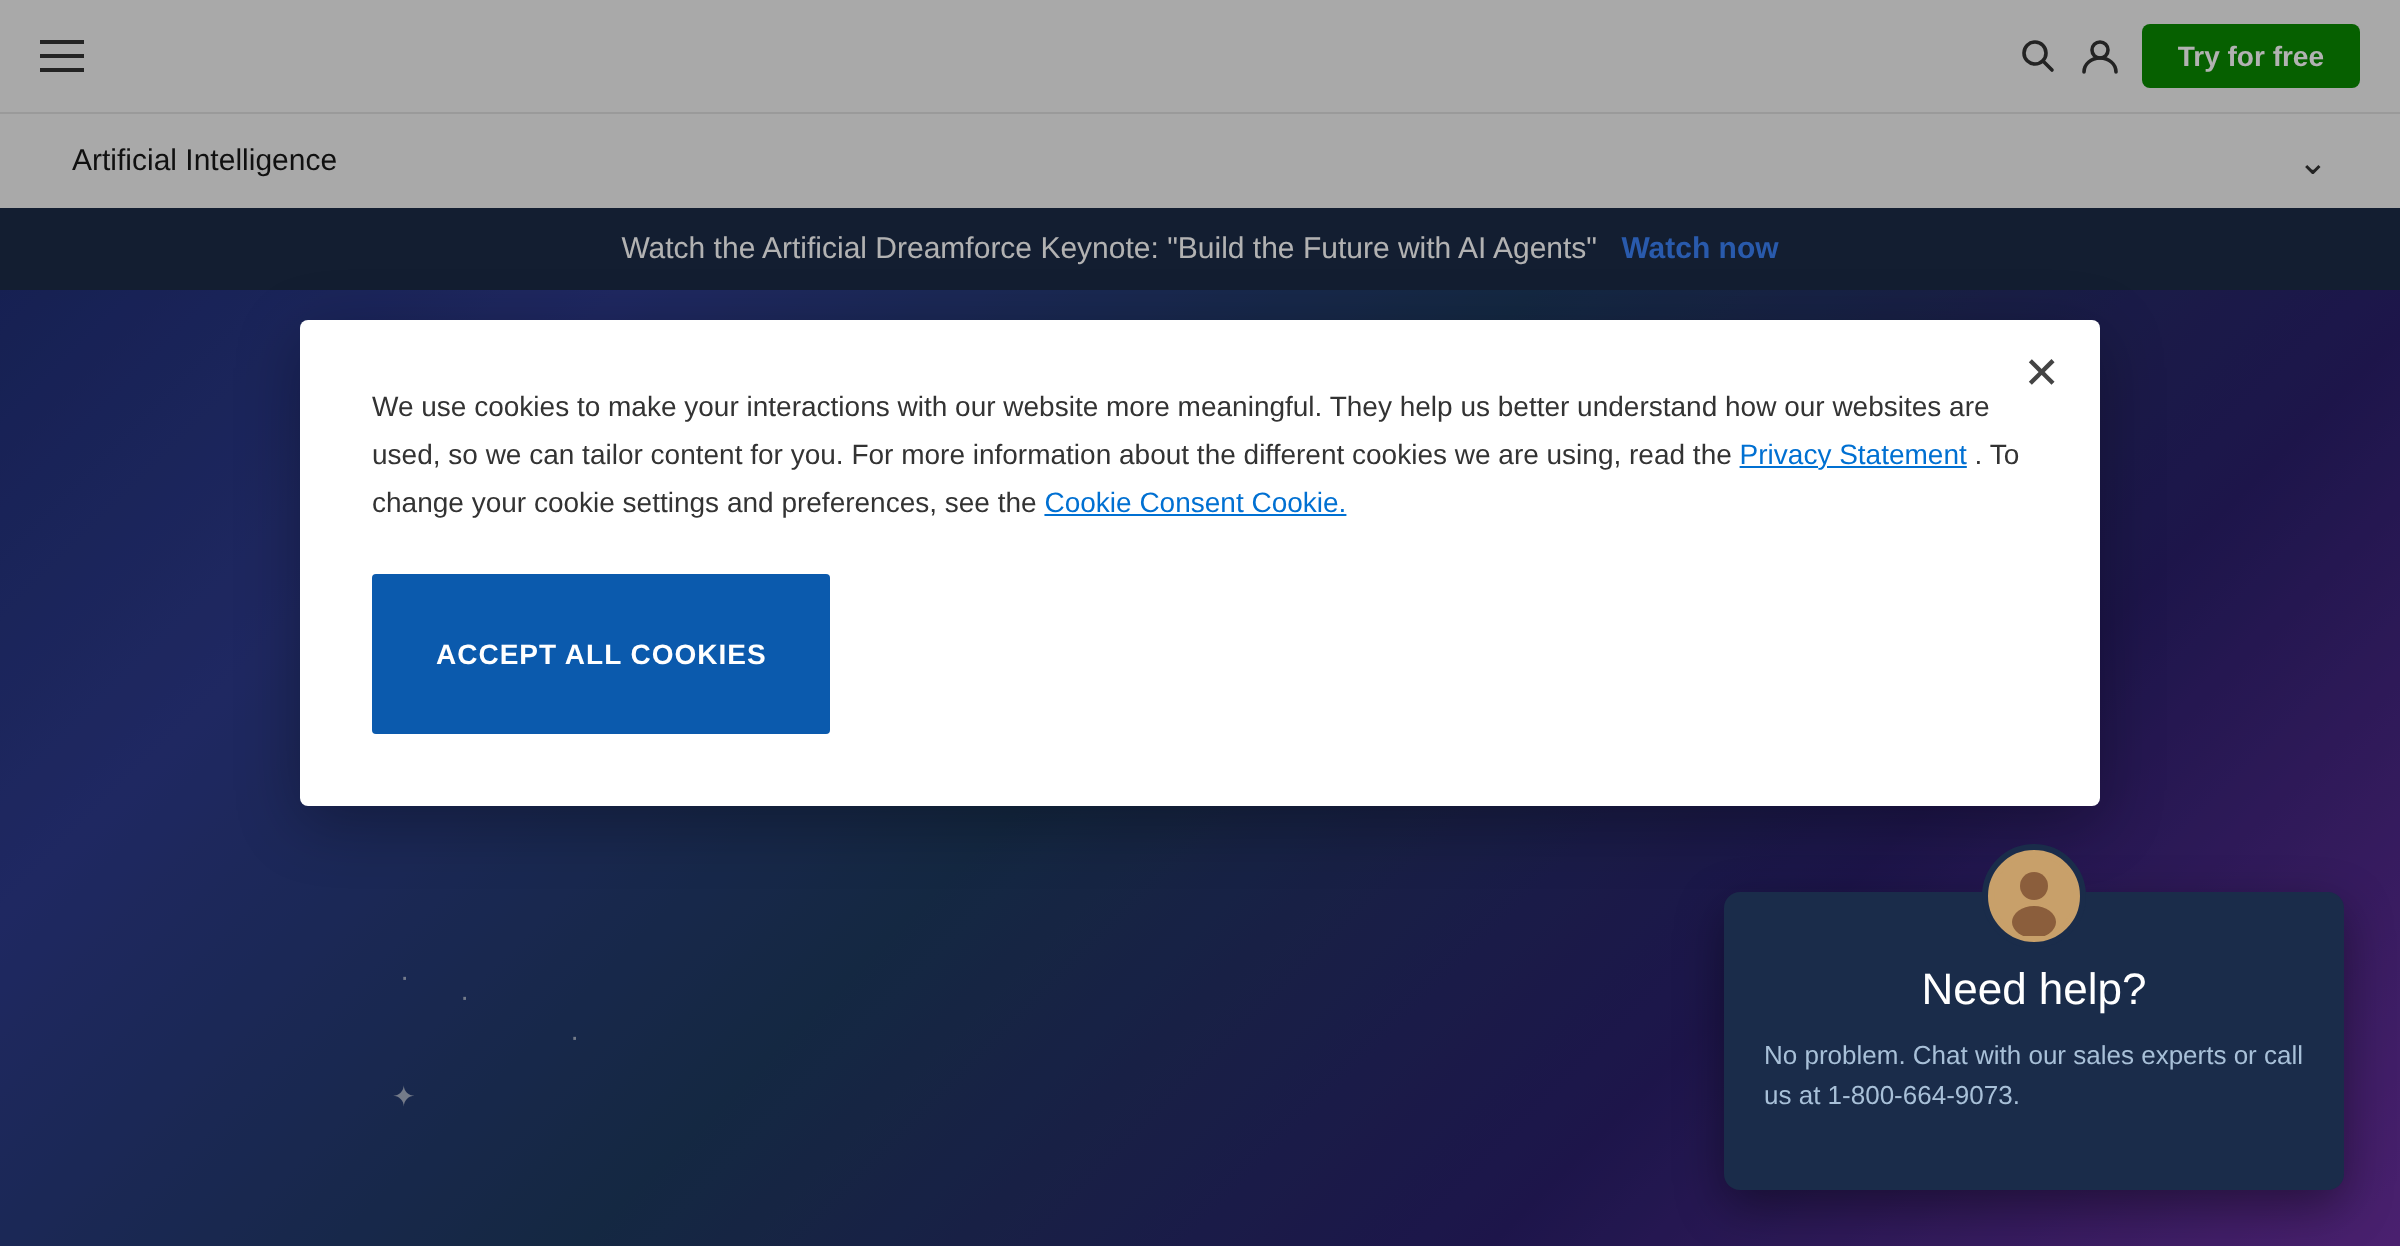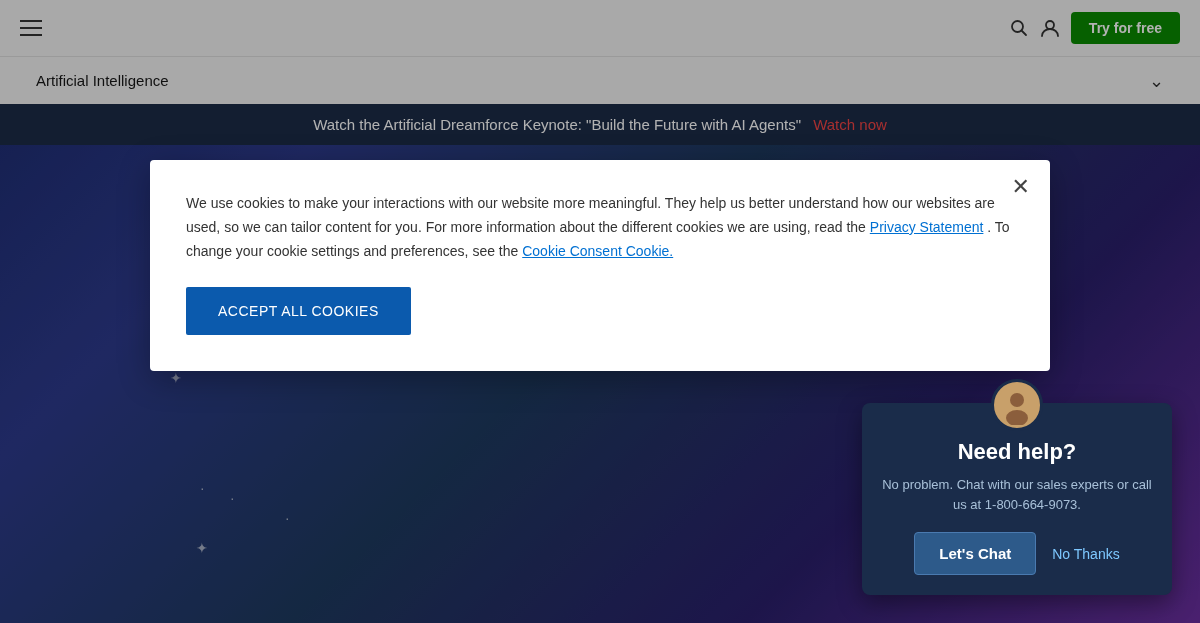--- a/index.html
+++ b/index.html
@@ -49,21 +49,21 @@
     
     .banner {
       position: relative;
       z-index: 99;
       background: #1c2b47;
       color: white;
       text-align: center;
       padding: 12px 20px;
       font-size: 15px;
     }
-    .banner a { color: #ef4444; text-decoration: none; font-weight: 400; margin-left: 8px; }
+    .banner a { color: #3b82f6; text-decoration: none; font-weight: 700; margin-left: 8px; }
 
     
     .hero {
       position: absolute;
       top: 0; left: 0; right: 0; bottom: 0;
       background: linear-gradient(135deg, #1a2a6c 0%, #2d3a8c 25%, #1e3a5f 50%, #2a1f6b 75%, #6b2fa0 100%);
       z-index: 0;
     }
     .hero-content {
       position: absolute;
@@ -148,23 +148,23 @@
       font-size: 14px;
       line-height: 1.7;
       color: #333;
       margin-bottom: 24px;
     }
     .cookie-text a { color: #0070d2; text-decoration: underline; }
     .accept-cookies-btn {
       background: #0b5aad;
       color: white;
       border: none;
-      padding: 16px 32px;
-      font-size: 14px;
-      font-weight: 400;
+      padding: 32px 32px;
+      font-size: 14px;
+      font-weight: 700;
       letter-spacing: 0.5px;
       cursor: pointer;
       border-radius: 2px;
     }
 
     
     .help-widget {
       position: absolute;
       bottom: 28px;
       right: 28px;
@@ -186,27 +186,26 @@
       border-radius: 50%;
       background: #c8a06a;
       overflow: hidden;
       border: 3px solid #1a2c4a;
       display: flex; align-items: center; justify-content: center;
       font-size: 28px;
     }
     .help-title {
       text-align: center;
       font-size: 22px;
-      font-weight: 700;
+      font-weight: 400;
       margin-top: 12px;
       margin-bottom: 10px;
       color: white;
     }
     .help-desc {
-      text-align: center;
       font-size: 13px;
       color: #a8c0d8;
       margin-bottom: 18px;
       line-height: 1.5;
     }
     .help-buttons {
       display: flex;
       align-items: center;
       justify-content: center;
       gap: 16px;
@@ -315,17 +314,13 @@
 <div class="help-widget">
   <div class="help-avatar">
     <svg width="40" height="40" viewBox="0 0 40 40" fill="none">
       <circle cx="20" cy="20" r="20" fill="#c8a06a"></circle>
       <circle cx="20" cy="15" r="7" fill="#8B5E3C"></circle>
       <ellipse cx="20" cy="33" rx="11" ry="8" fill="#8B5E3C"></ellipse>
     </svg>
   </div>
   <h3 class="help-title">Need help?</h3>
   <p class="help-desc">No problem. Chat with our sales experts or call us at 1-800-664-9073.</p>
-  <div class="help-buttons">
-    <button class="lets-chat-btn">Let's Chat</button>
-    <button class="no-thanks-link">No Thanks</button>
-  </div>
 </div>
 
 </body></html>

